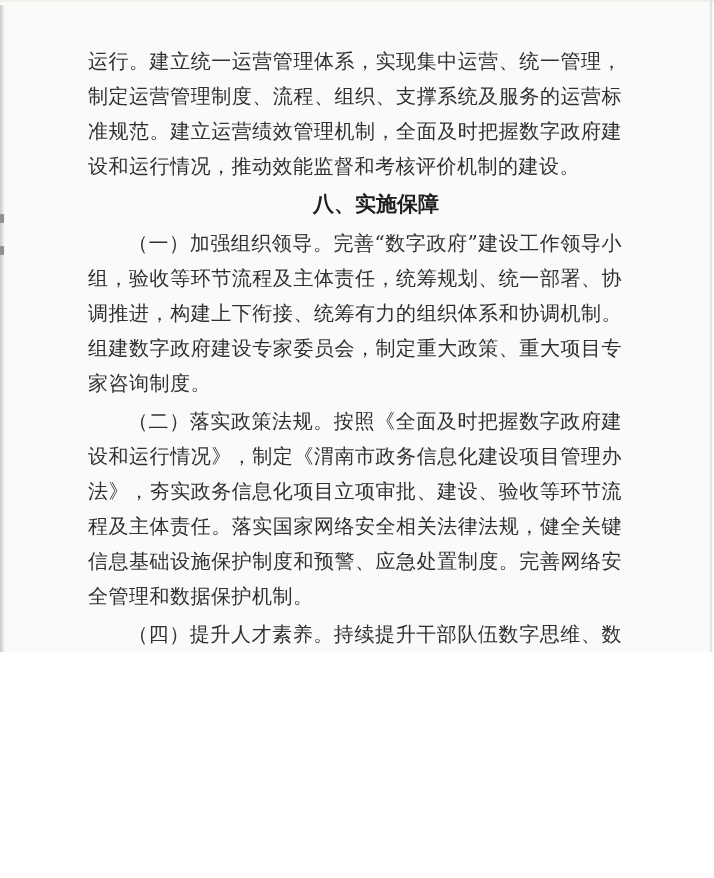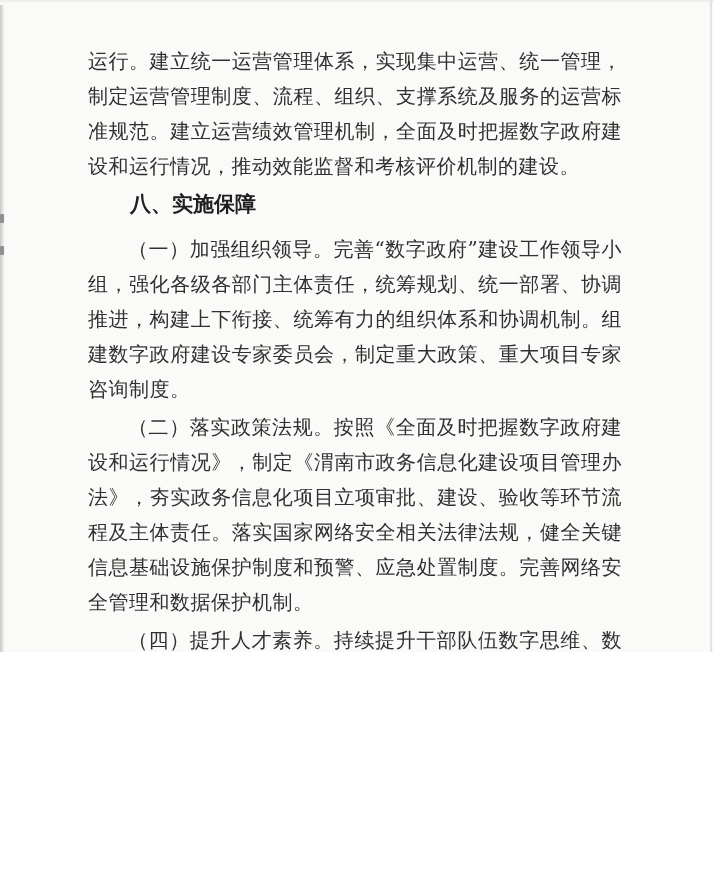--- a/index.html
+++ b/index.html
@@ -63,27 +63,28 @@
     font-size: 20px;
     line-height: 35px;
     text-align: justify;
     text-indent: 2em;
     letter-spacing: 0.5px;
   }
   .para.continuation {
     text-indent: 0;
   }
   .heading {
-    margin: 0 0 10px 0;
+    margin: 0 0 4px 0;
     font-size: 21px;
     line-height: 35px;
     font-weight: bold;
     font-family: "DejaVu Sans", "Liberation Sans", sans-serif;
     color: var(--heading, #1f1f1f);
     text-indent: 2em;
+    text-align: center;
   }
   .page-number {
     position: absolute;
     left: 504px;
     top: 848px;
     font-size: 17px;
     line-height: 22px;
     letter-spacing: 1px;
     color: var(--page_number, #3a3a3a);
   }
@@ -97,21 +98,21 @@
   <div class="edge-left"></div>
   <div class="edge-mark m1"></div>
   <div class="edge-mark m2"></div>
   <div class="edge-right"></div>
 
   <div class="content">
     <p class="para continuation">运行。建立统一运营管理体系，实现集中运营、统一管理，制定运营管理制度、流程、组织、支撑系统及服务的运营标准规范。建立运营绩效管理机制，全面及时把握数字政府建设和运行情况，推动效能监督和考核评价机制的建设。</p>
 
     <h2 class="heading">八、实施保障</h2>
 
-    <p class="para">（一）加强组织领导。完善“数字政府”建设工作领导小组，强化各级各部门主体责任，统筹规划、统一部署、协调推进，构建上下衔接、统筹有力的组织体系和协调机制。组建数字政府建设专家委员会，制定重大政策、重大项目专家咨询制度。</p>
+    <p class="para">（一）加强组织领导。完善“数字政府”建设工作领导小组，验收等环节流程及主体责任，统筹规划、统一部署、协调推进，构建上下衔接、统筹有力的组织体系和协调机制。组建数字政府建设专家委员会，制定重大政策、重大项目专家咨询制度。</p>
 
     <p class="para">（二）落实政策法规。按照《全面及时把握数字政府建设和运行情况》，制定《渭南市政务信息化建设项目管理办法》，夯实政务信息化项目立项审批、建设、验收等环节流程及主体责任。落实国家网络安全相关法律法规，健全关键信息基础设施保护制度和预警、应急处置制度。完善网络安全管理和数据保护机制。</p>
 
 
     <p class="para">（四）提升人才素养。持续提升干部队伍数字思维、数字技能和数字素养，创新数字政府建设人才引进培养使用机制，建设</p>
   </div>
 
   <div class="page-number">— 23 —</div>
 
 </div>

